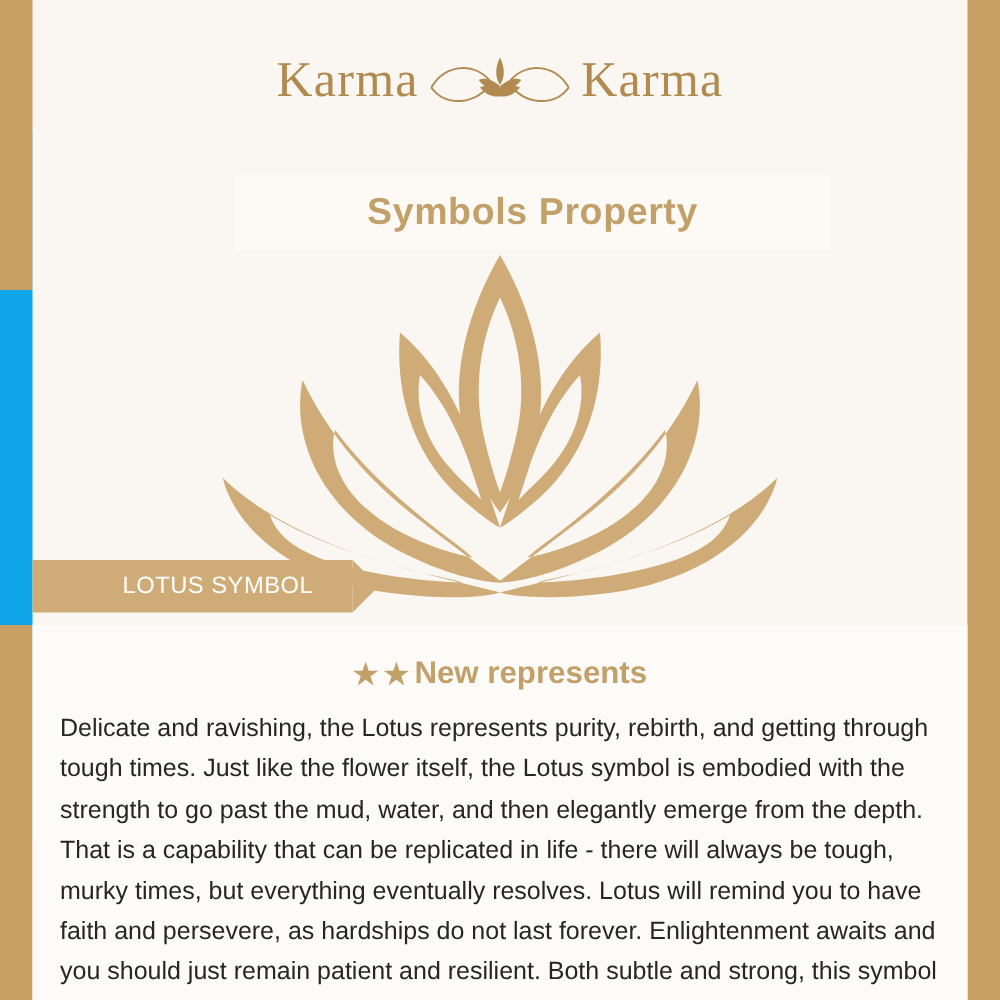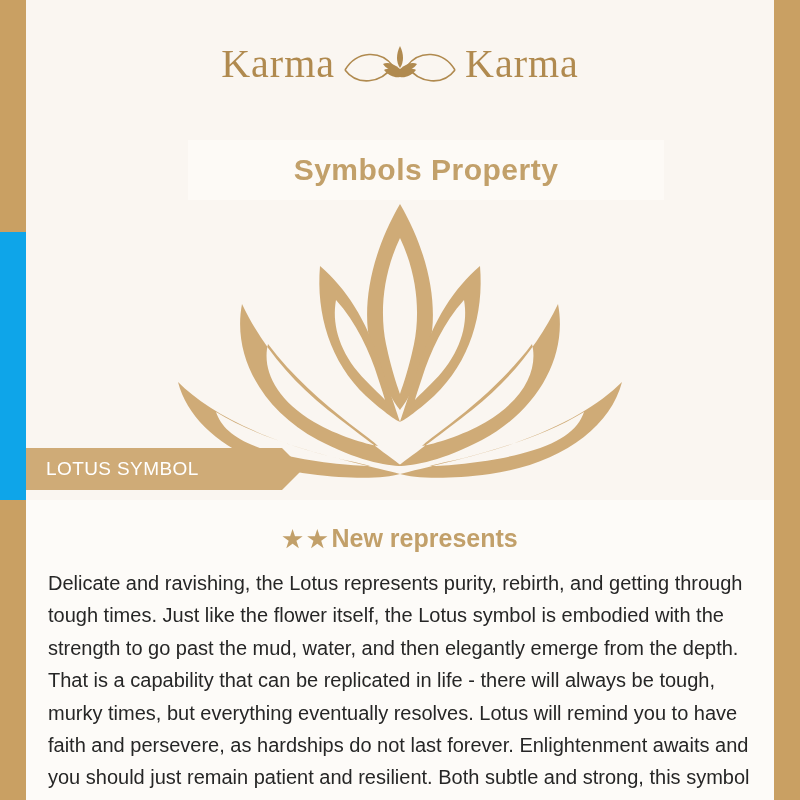--- a/index.html
+++ b/index.html
@@ -104,21 +104,22 @@
     left: 0; top: 448px;
     width: 256px; height: 42px;
     background: #cfab77;
     display: flex;
     align-items: center;
   }
   .label-tag .tag-text {
     color: #ffffff;
     font-size: 19px;
     letter-spacing: 0.4px;
-    padding-left: 20px;
+    padding-left: 40px;
+    margin-left: 32px;
   }
   .label-tag .tag-notch {
     position: absolute;
     right: -21px; top: 0;
     width: 0; height: 0;
     border-top: 21px solid transparent;
     border-bottom: 21px solid transparent;
     border-left: 21px solid #cfab77;
   }
   

